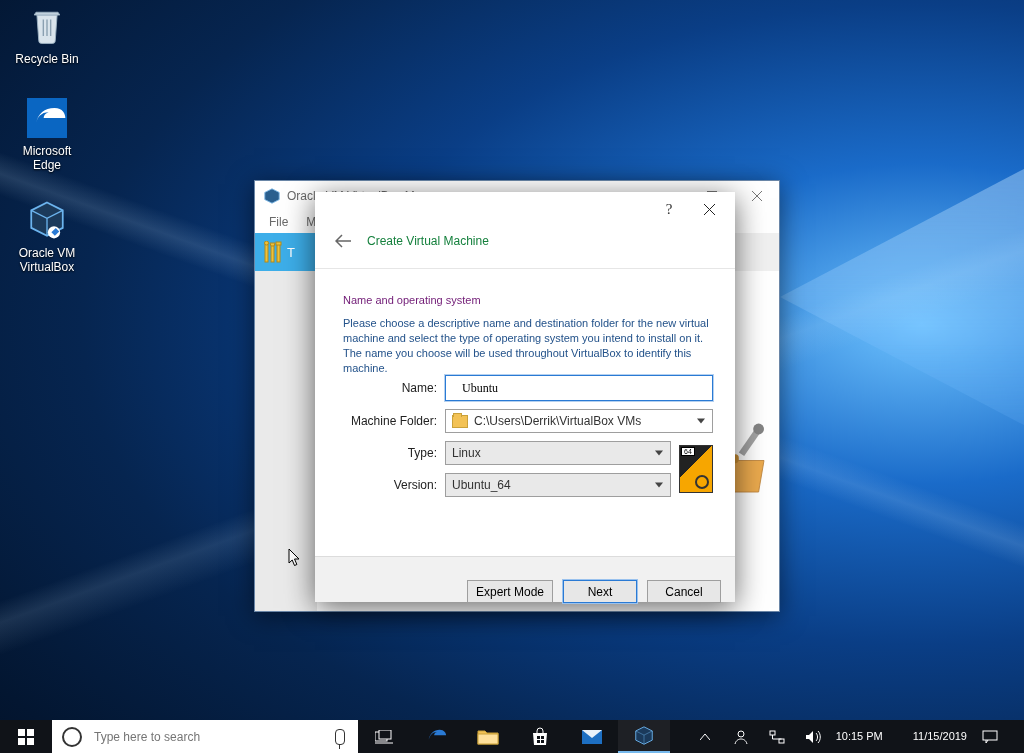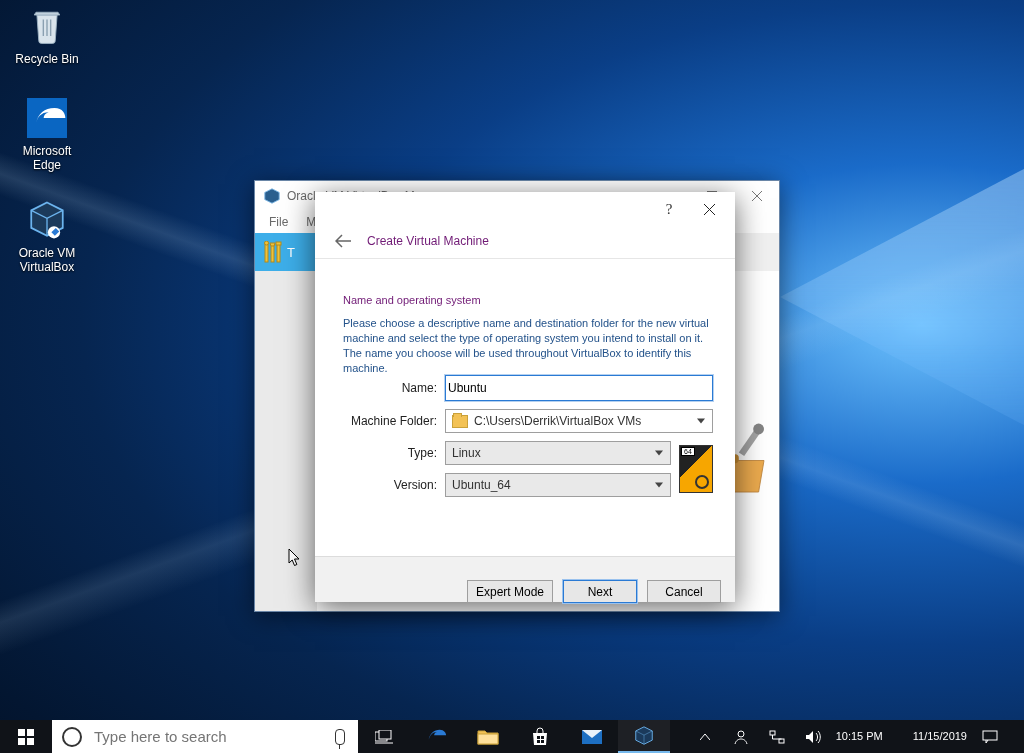--- a/index.html
+++ b/index.html
@@ -151,22 +151,22 @@
   }
   .wizard-titlebtn {
     width: 40px; height: 30px;
     display:flex; align-items:center; justify-content:center;
     color:#333;
     font-size:15px;
   }
   .wizard-header {
     height: 30px;
     display:flex; align-items:center;
-    padding: 0 18px 2px 18px;
-    color:#701a75;
+    padding: 0 18px 12px 18px;
+    color:#15803d;
     border-bottom: 1px solid #e6e6e6;
   }
   .wizard-back {
     width:20px; height:20px;
     display:flex; align-items:center; justify-content:center;
     color:#555; margin-right:14px;
   }
   .wizard-title { font-size: 12px; }
 
   .wizard-content {
@@ -198,22 +198,22 @@
     text-align:right;
     color:#222;
     white-space:nowrap;
   }
   .name-input {
     grid-column: 2 / span 2;
     height: 22px;
     border: 1px solid #2a7ad4;
     outline: 1px solid rgba(42,122,212,.35);
     outline-offset: 0;
-    padding: 1px 2px;
-    font-family: Liberation Sans, sans-serif;
+    padding: 1px 16px;
+    font-family: Liberation Serif, serif;
     font-size: 12px;
   }
   .combo, .combo-folder {
     grid-column: 2 / span 2;
     height: 22px;
     border: 1px solid #9e9e9e;
     background: #efefef;
     position:relative;
     display:flex; align-items:center;
     padding: 0 22px 0 6px;
@@ -302,21 +302,21 @@
     display:flex; align-items:center;
     padding:0 0 0 10px;
     gap:10px;
   }
   .search-circle{
     width:16px;height:16px;border:2px solid #333;border-radius:50%;
     position:relative;
   }
   .search-input{
     border:none; outline:none; flex:1;
-    font-family:inherit; font-size:15px;
+    font-family:inherit; font-size:12px;
     color:#666; background:transparent;
   }
   .mic{ width:36px; display:flex; align-items:center; justify-content:center;}
   .mic .m { width:8px;height:14px;border:1px solid #333;border-radius:4px; position:relative;}
   .mic .m::after{content:"";position:absolute;bottom:-5px;left:3px;width:1px;height:5px;background:#333;}
 
   .tb-active { border-bottom:2px solid #76b9ed; background:rgba(255,255,255,0.06); }
 
   .tray{
     margin-left:auto;

